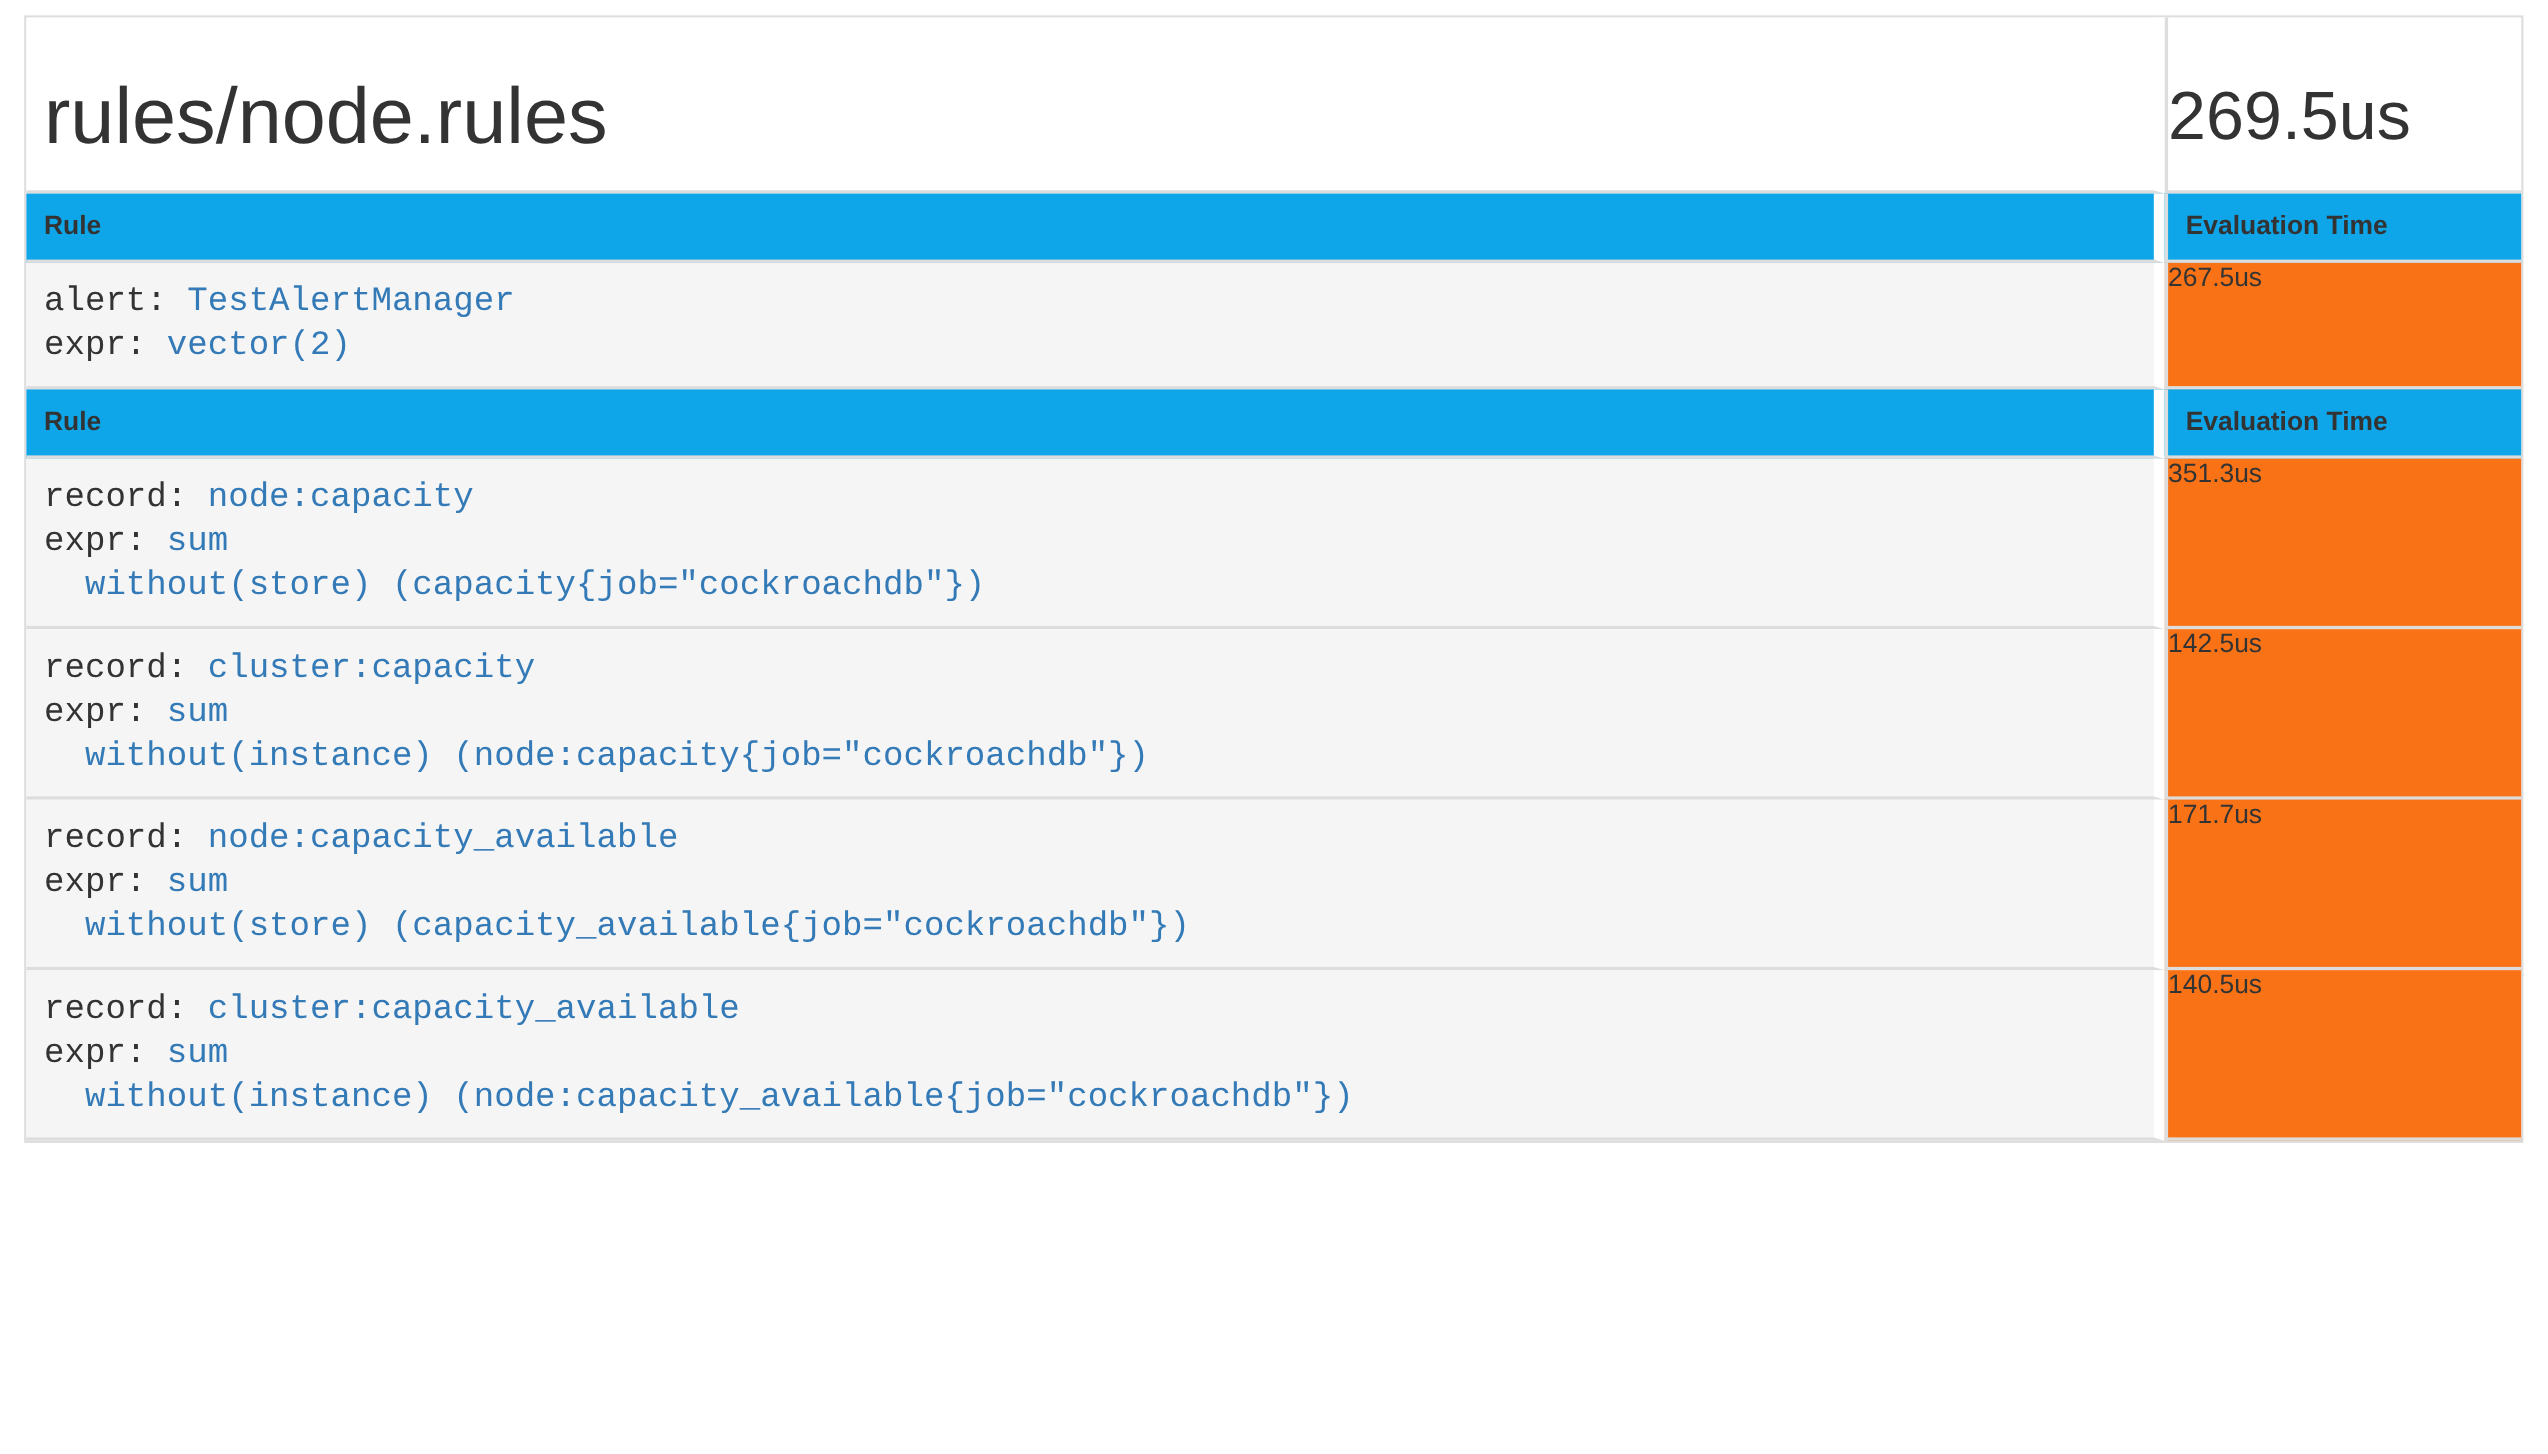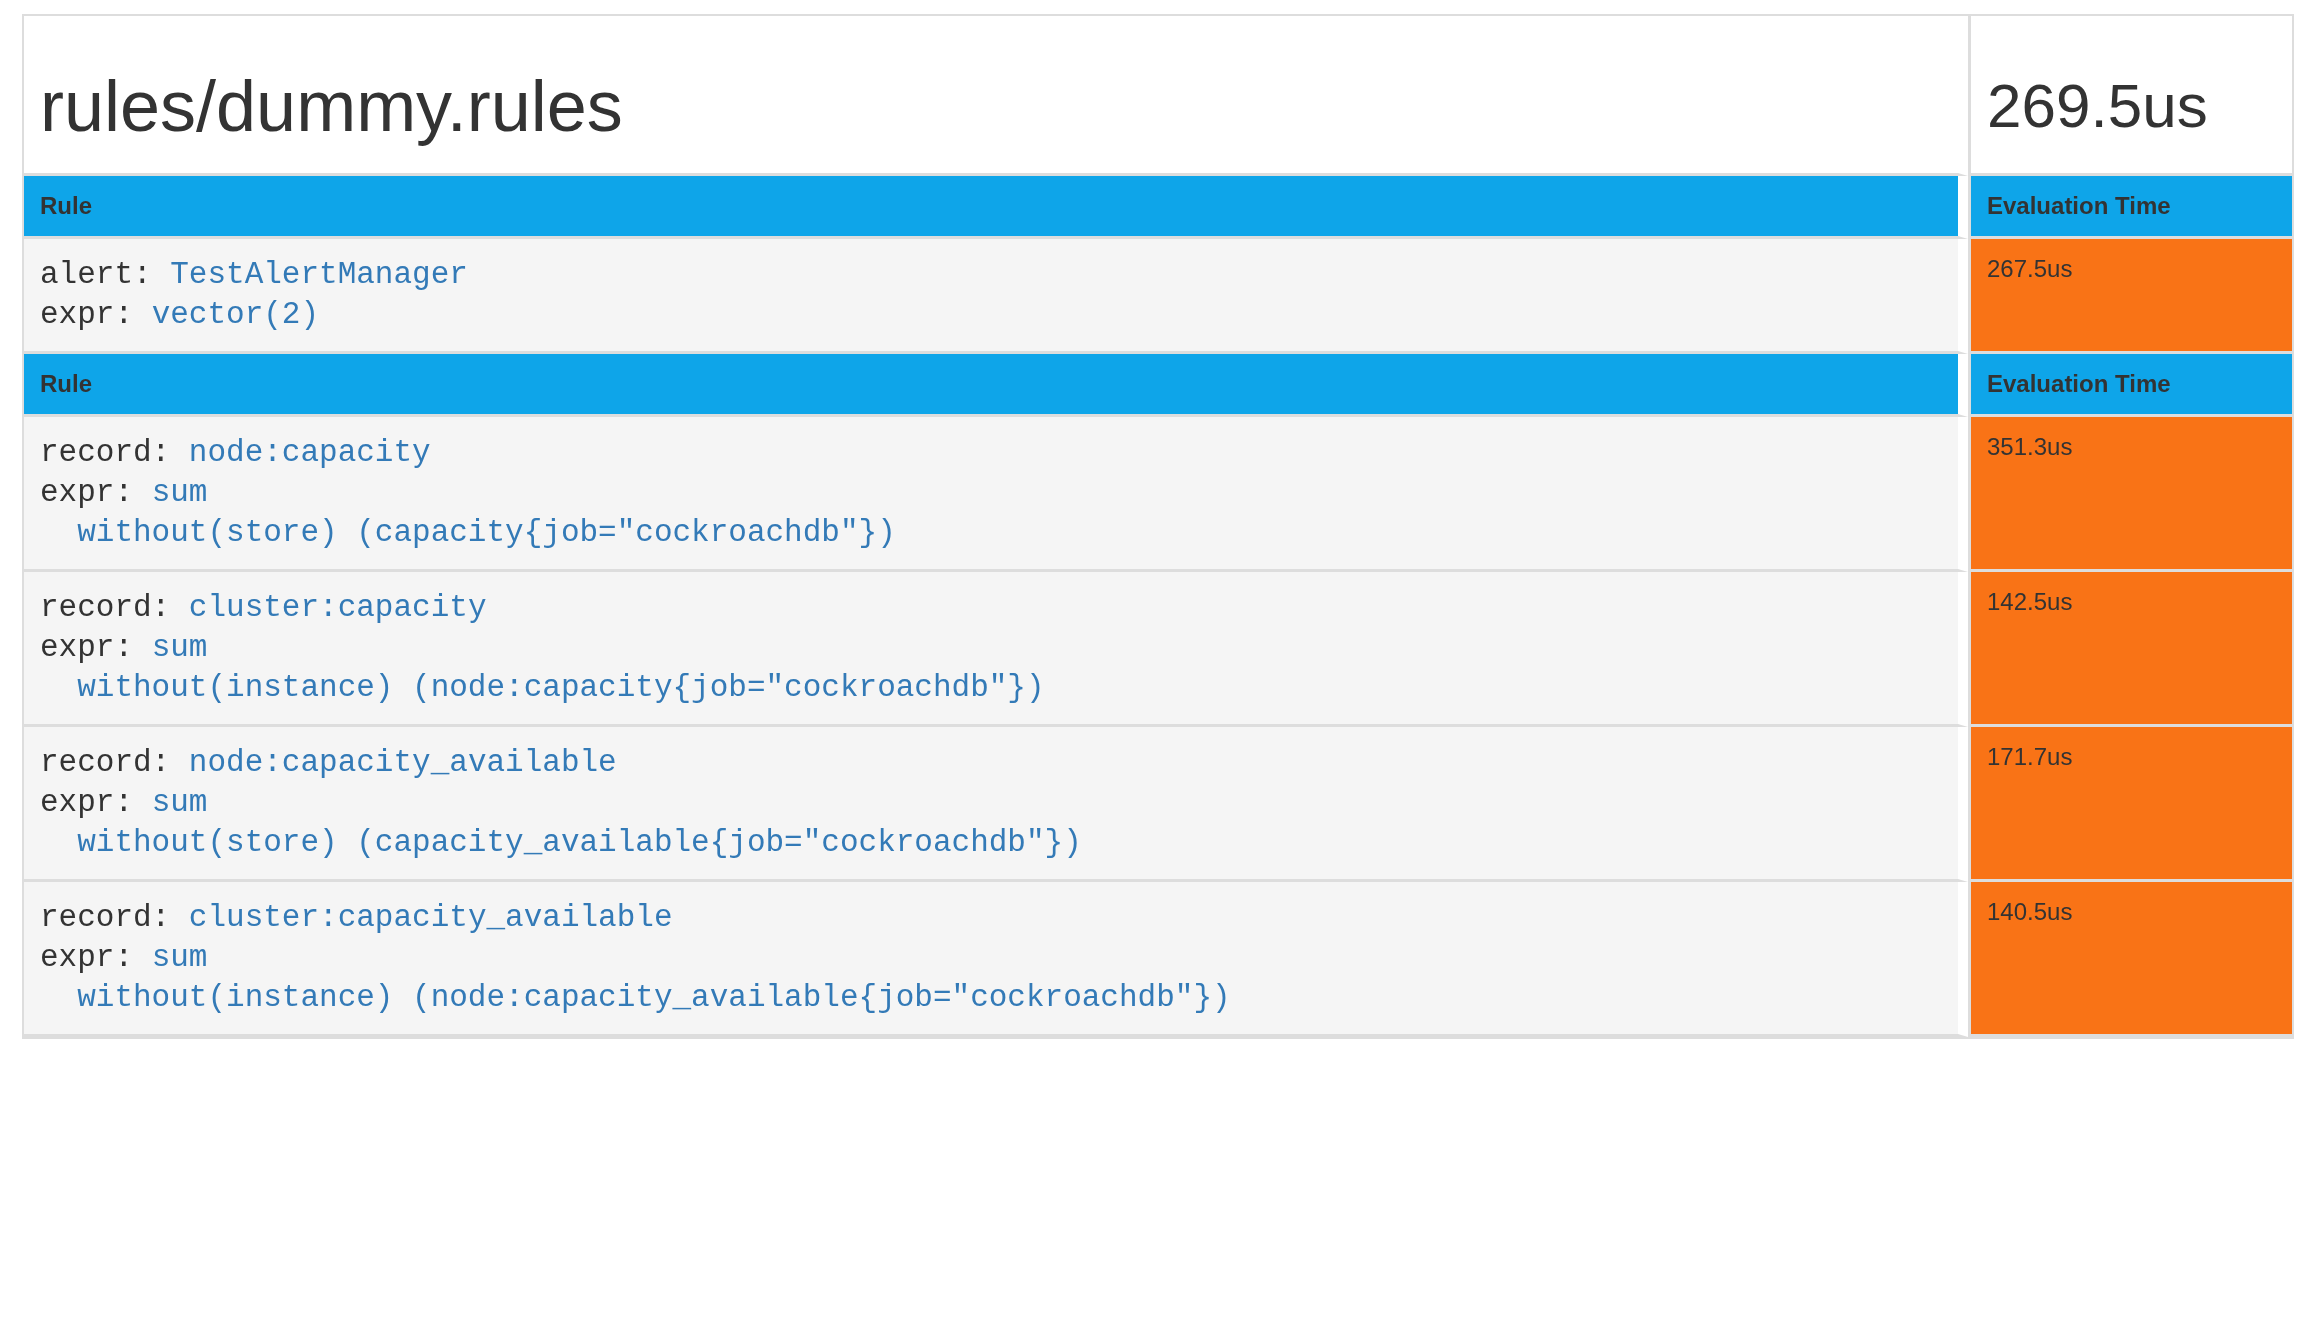--- a/index.html
+++ b/index.html
@@ -37,21 +37,21 @@
     vertical-align: top;
     text-align: left;
     border-bottom: 3px solid var(--border, #dddddd);
   }
   .rule-col {
     border-right: 10px solid #ffffff; 
     padding: 16px;
   }
   .time-col {
     border-left: 3px solid var(--border, #dddddd);
-    padding: 16px;
+    padding: 0;
   }
   tr.group-row td {
     padding-top: 50px;
     padding-bottom: 27px;
     background: #ffffff;
   }
   .group-name {
     font-size: 72px;
     line-height: 80px;
     font-weight: 500;
@@ -100,21 +100,21 @@
 <div class="page">
 
   <table class="rules-table">
     <colgroup>
       <col class="c-rule">
       <col class="c-time">
     </colgroup>
     <tbody>
   <tr class="group-row">
     <td class="rule-col">
-      <h2 class="group-name">rules/dummy.rules</h2>
+      <h2 class="group-name">rules/node.rules</h2>
     </td>
     <td class="time-col">
       <div class="group-time">269.5us</div>
     </td>
   </tr>
 
   <tr class="header-row">
     <th class="rule-col">Rule</th>
     <th class="time-col">Evaluation Time</th>
   </tr>

